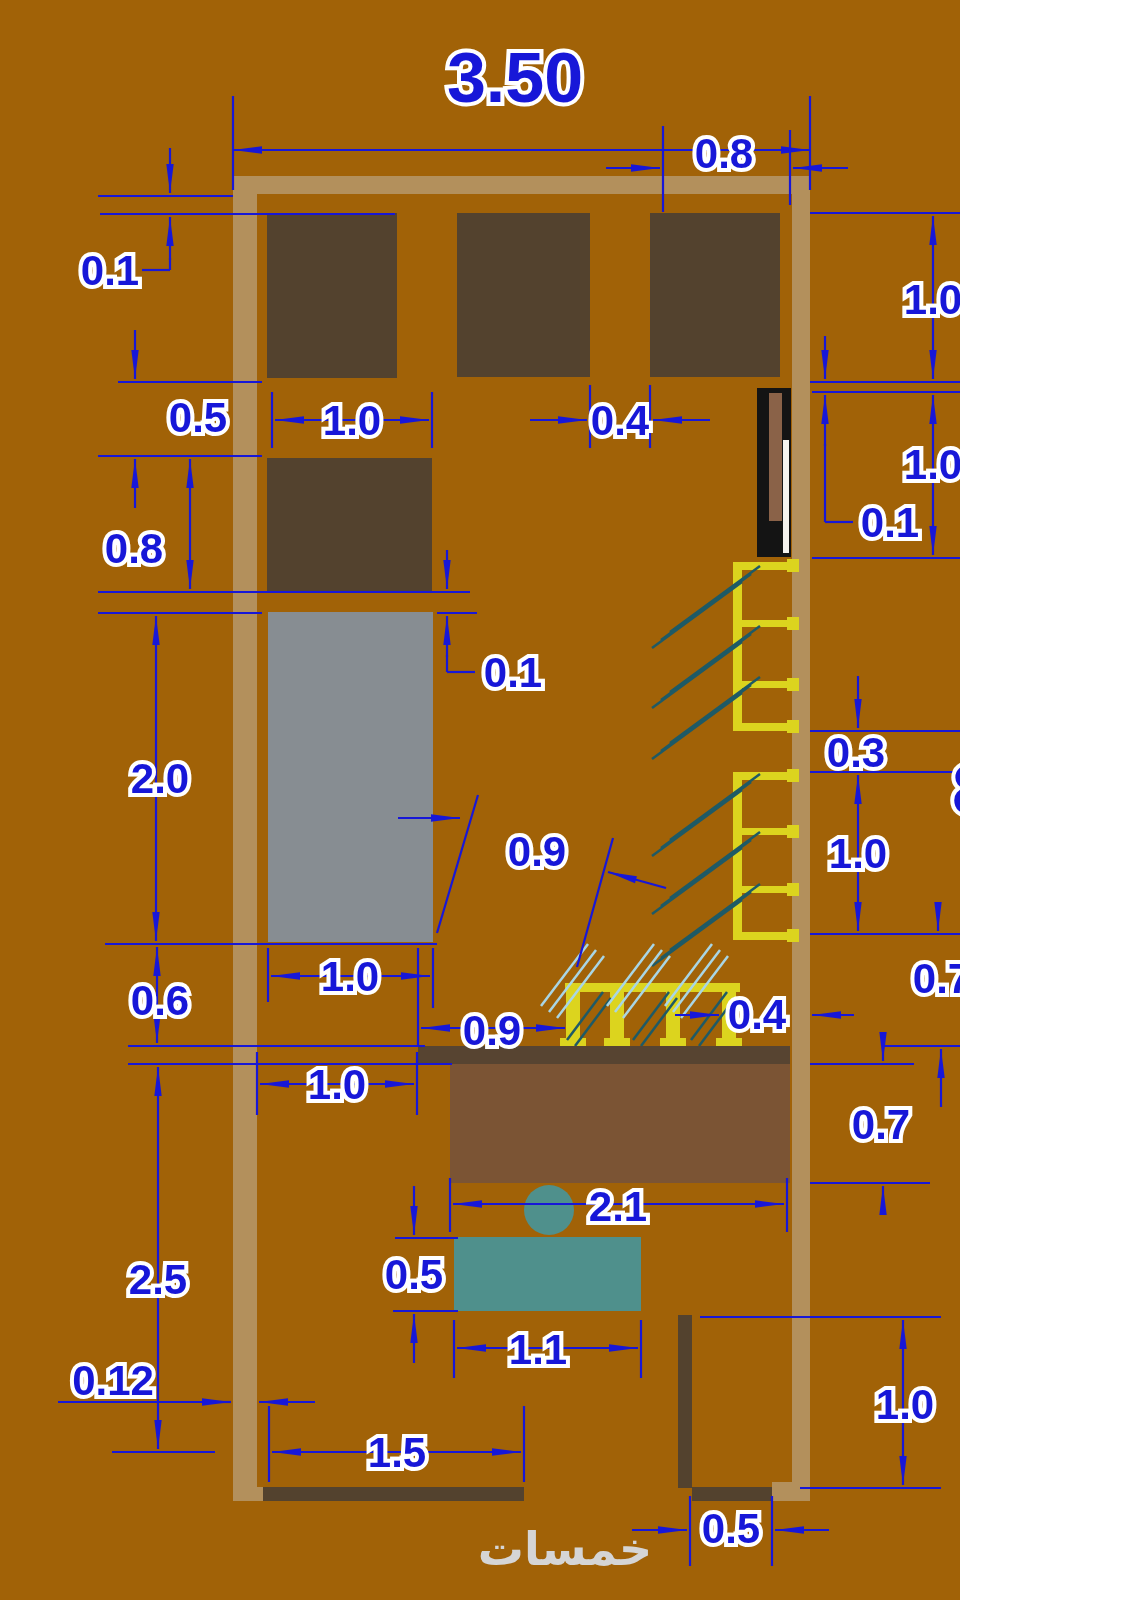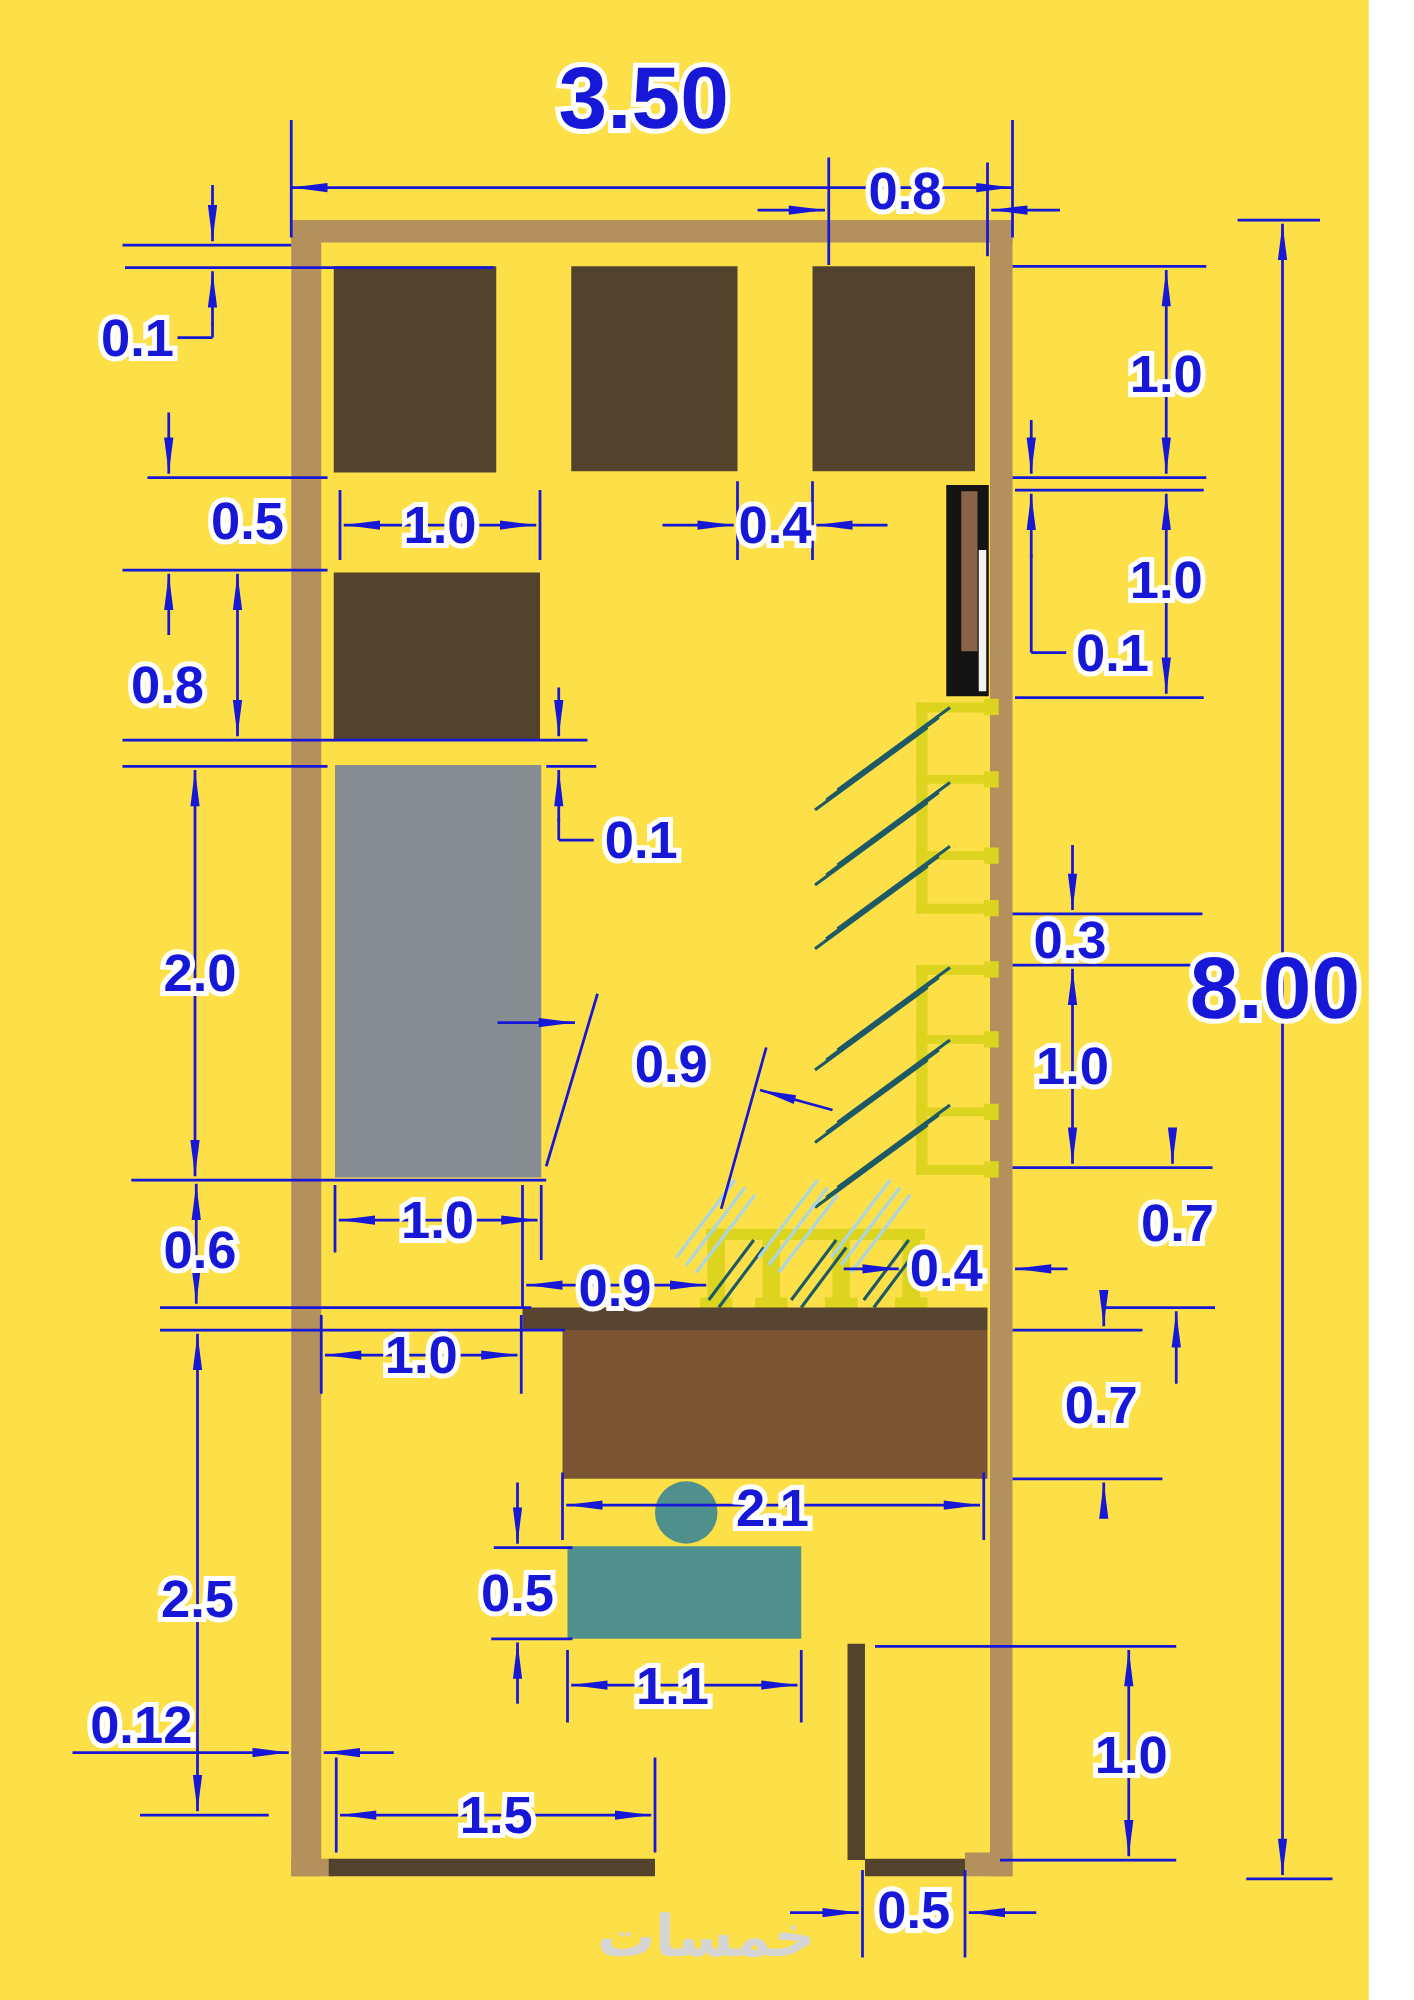--- a/index.html
+++ b/index.html
@@ -1,16 +1,16 @@
 <!DOCTYPE html>
 <html><head>
 <meta charset="utf-8">
 <style>
   html,body{margin:0;padding:0;background:#fff;}
-  .page{width:1095px;height:1600px;position:relative;background:#fde047;overflow:hidden;}
+  .page{width:960px;height:1600px;position:relative;background:#a16207;overflow:hidden;}
   svg{display:block;}
   .dlab{font-family:"Liberation Sans",sans-serif;font-weight:bold;font-size:42px;
         fill:#1717D8;stroke:#ffffff;stroke-width:8px;paint-order:stroke;
         text-anchor:middle;dominant-baseline:central;}
   .dlab.big{font-size:70px;}
   .wm{font-family:"DejaVu Sans",sans-serif;font-weight:bold;font-size:46px;
       text-anchor:middle;dominant-baseline:central;}
   .dimline{fill:none;}
 </style>
 </head>

